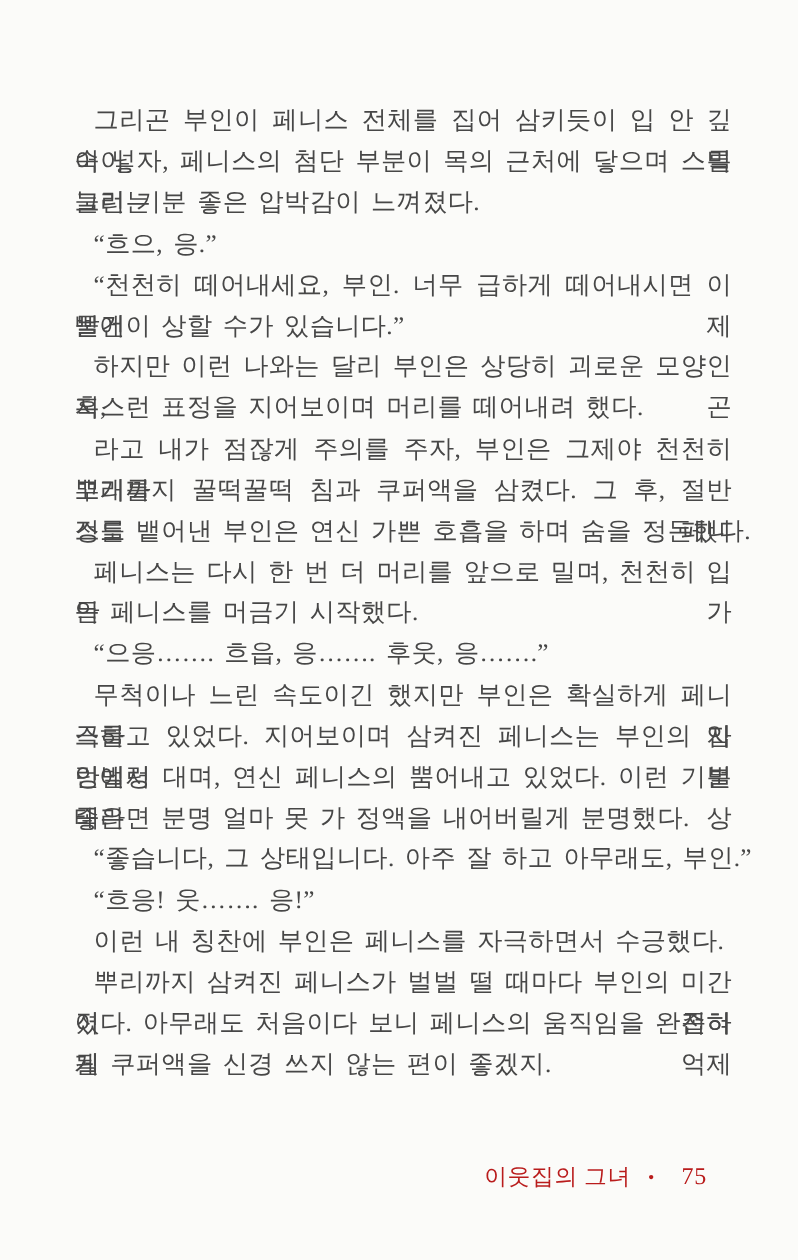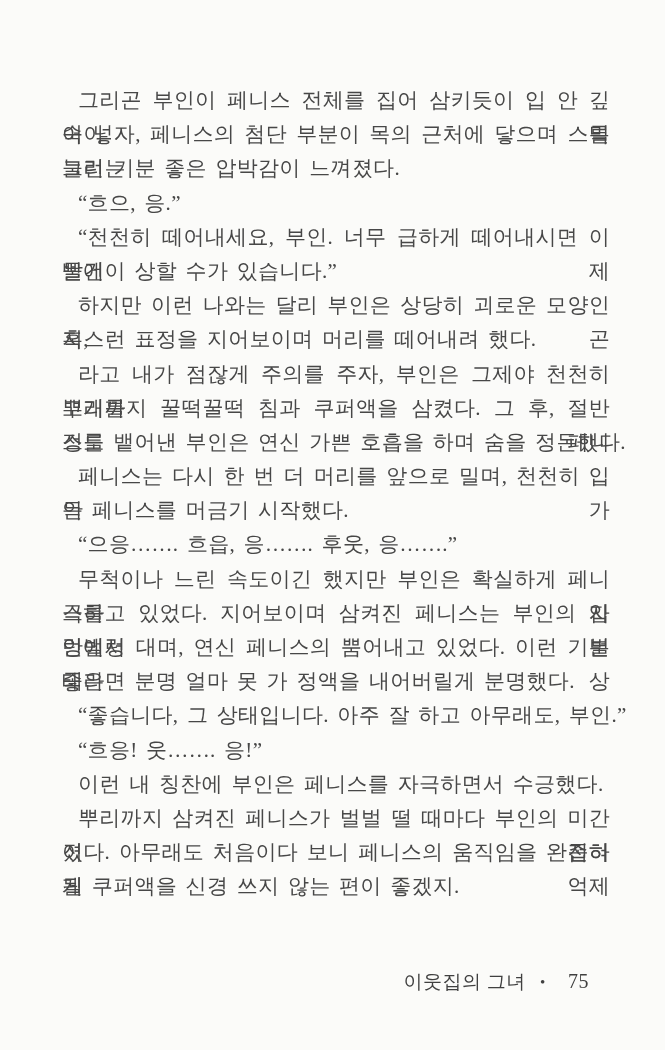--- a/index.html
+++ b/index.html
@@ -40,21 +40,21 @@
   }
   .line.indent { text-indent: 16px; }
   .page-footer {
     position: absolute;
     left: 62px;
     right: 76px;
     top: 964px;
     height: 34px;
     line-height: 34px;
     text-align: right;
-    color: #404040;
+    color: #b91c1c;
     font-size: 19px;
     letter-spacing: 0.5px;
   }
   .footer-title { display: inline-block; }
   .footer-dot {
     display: inline-block;
     margin: 0 11px 0 9px;
     font-size: 15px;
     vertical-align: 1px;
   }

